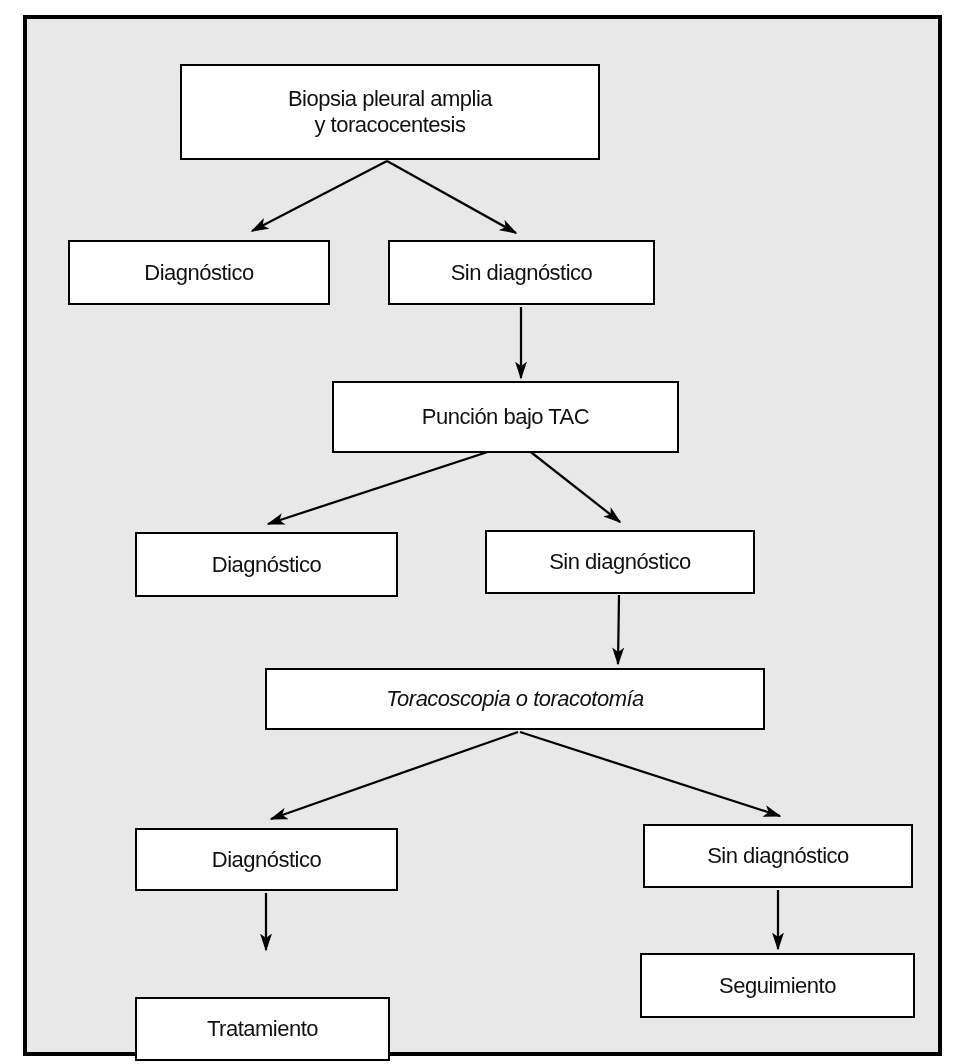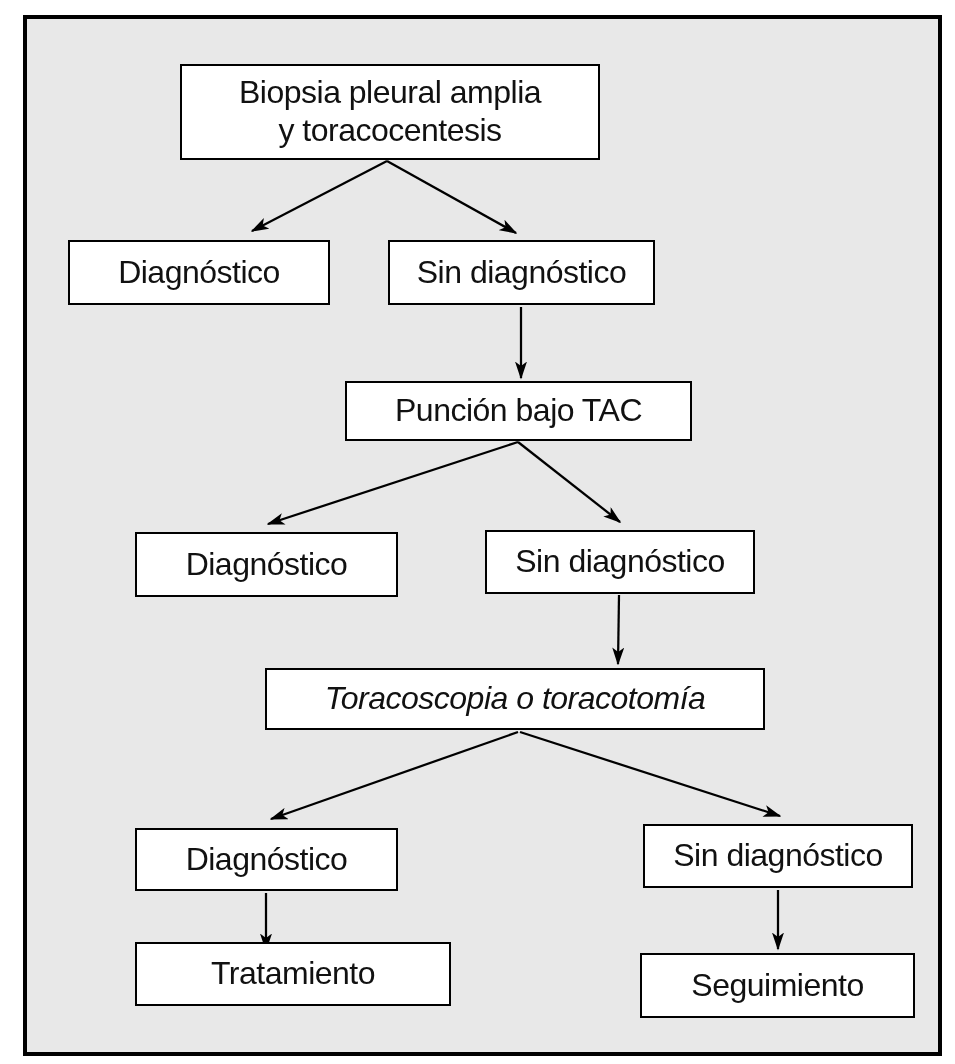--- a/index.html
+++ b/index.html
@@ -41,21 +41,21 @@
     position: absolute;
     box-sizing: border-box;
     background: #ffffff;
     border: 2.5px solid #000000;
     display: flex;
     align-items: center;
     justify-content: center;
     text-align: center;
   }
   .node-label {
-    font-size: 32px;
+    font-size: 22px;
     line-height: 1.18;
     color: #111111;
     white-space: pre-line;
     letter-spacing: -0.5px;
   }
 </style>
 </head>
 <body>
 
 <div class="figure">
@@ -86,21 +86,21 @@
   </div>
 
   <div class="node" style="left:68px; top:240px; width:262px; height:65px;">
     <span class="node-label">Diagnóstico</span>
   </div>
 
   <div class="node" style="left:388px; top:240px; width:267px; height:65px;">
     <span class="node-label">Sin diagnóstico</span>
   </div>
 
-  <div class="node" style="left:345px; top:381px; width:347px; height:60px;text-align:right;">
+  <div class="node" style="left:332px; top:381px; width:347px; height:72px;text-align:right;">
     <span class="node-label">Punción bajo TAC</span>
   </div>
 
   <div class="node" style="left:135px; top:532px; width:263px; height:65px;">
     <span class="node-label">Diagnóstico</span>
   </div>
 
   <div class="node" style="left:485px; top:530px; width:270px; height:64px;">
     <span class="node-label">Sin diagnóstico</span>
   </div>
@@ -110,21 +110,21 @@
   </div>
 
   <div class="node" style="left:135px; top:828px; width:263px; height:63px;">
     <span class="node-label">Diagnóstico</span>
   </div>
 
   <div class="node" style="left:643px; top:824px; width:270px; height:64px;">
     <span class="node-label">Sin diagnóstico</span>
   </div>
 
-  <div class="node" style="left:135px; top:942px; width:316px; height:64px;">
+  <div class="node" style="left:135px; top:997px; width:255px; height:64px;">
     <span class="node-label">Tratamiento</span>
   </div>
 
   <div class="node" style="left:640px; top:953px; width:275px; height:65px;">
     <span class="node-label">Seguimiento</span>
   </div>
 
 </div>
 
 </body></html>

